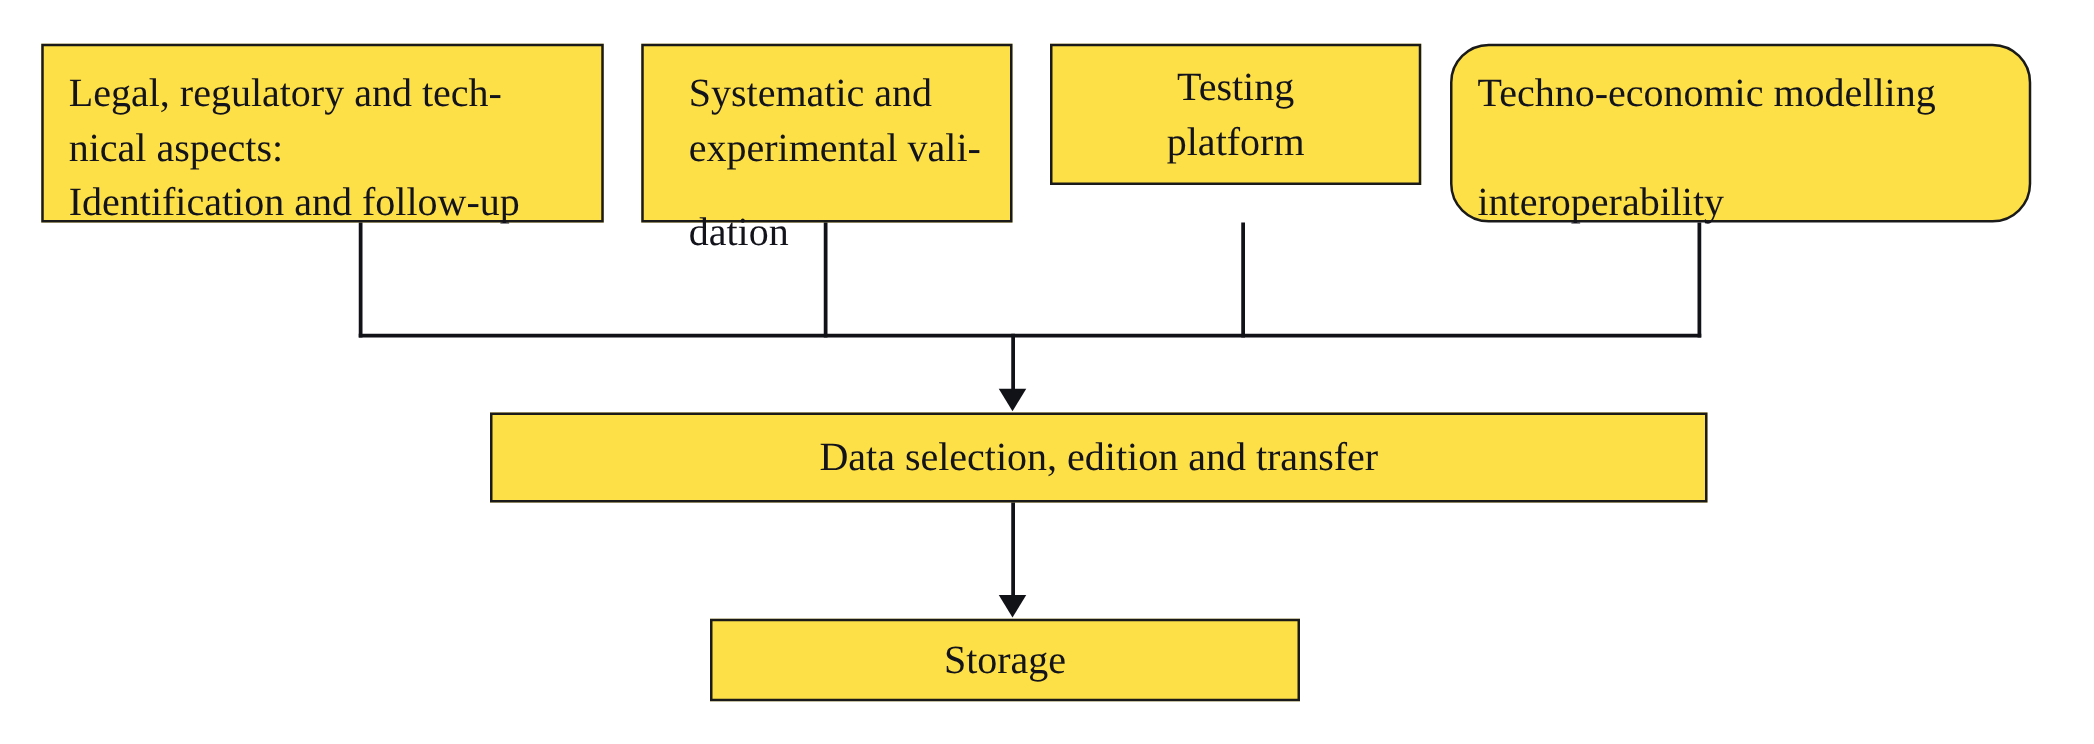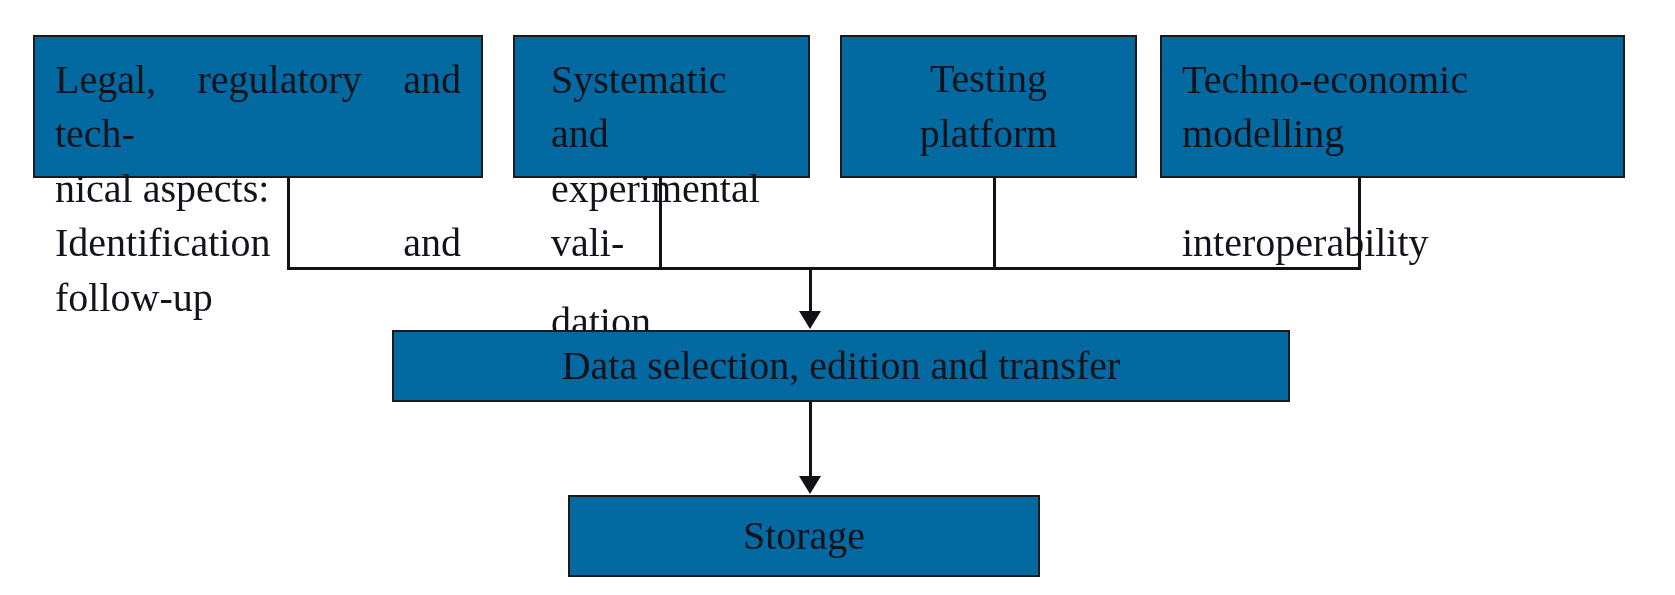--- a/index.html
+++ b/index.html
@@ -11,24 +11,24 @@
     position: relative;
     width: 1675px;
     height: 595px;
     background: #ffffff;
     font-family: "Liberation Serif", "DejaVu Serif", serif;
     overflow: hidden;
   }
   .node {
     position: absolute;
     box-sizing: border-box;
-    background: #0369a1;
+    background: #fde047;
     border: 2.5px solid #1a1a1a;
     color: #13131c;
-    font-size: 40px;
+    font-size: 32px;
     line-height: 1.36;
   }
   .node .txt {
     display: block;
   }
   
   .node-top {
     display: flex;
     align-items: flex-start;
     padding: 16px 20px 14px 20px;
@@ -81,42 +81,42 @@
   <div class="node node-top justify" style="left:513px; top:35px; width:297px; height:143px;padding-left:36px;">
     <span class="txt">
         <span style="display:flex; justify-content:space-between;">
           <span>Systematic and</span>
         </span>
         <span style="display:block;">experimental vali-</span>
         <span style="display:block;margin-top:24px;">dation</span>
       </span>
   </div>
 
-  <div class="node center-text" style="left:840px; top:35px; width:297px; height:143px;">
+  <div class="node center-text" style="left:840px; top:35px; width:297px; height:113px;">
     <span class="txt"><span>Testing</span><br><span>platform</span></span>
   </div>
 
-  <div class="node node-top" style="left:1160px; top:35px; width:465px; height:143px;">
+  <div class="node node-top" style="left:1160px; top:35px; width:465px; height:143px;border-radius:31px;">
     <span class="txt"><span>Techno-economic modelling</span><br><br><span>interoperability</span></span>
   </div>
 
   <div class="line-v" style="left:287px; top:178px; height:92px;"></div>
   <div class="line-v" style="left:659px; top:178px; height:92px;"></div>
   <div class="line-v" style="left:993px; top:178px; height:92px;"></div>
   <div class="line-v" style="left:1358px; top:178px; height:92px;"></div>
 
   <div class="line-h" style="left:287px; top:267px; width:1074px;"></div>
 
   <div class="line-v" style="left:809px; top:267px; height:46px;"></div>
   <div class="arrow-head" style="left:799px; top:311px;"></div>
 
-  <div class="node center-text" style="left:392px; top:330px; width:898px; height:72px;">
+  <div class="node center-text" style="left:392px; top:330px; width:974px; height:72px;">
     <span class="txt">Data selection, edition and transfer</span>
   </div>
 
   <div class="line-v" style="left:809px; top:402px; height:76px;"></div>
   <div class="arrow-head" style="left:799px; top:476px;"></div>
 
-  <div class="node center-text" style="left:568px; top:495px; width:472px; height:82px;">
+  <div class="node center-text" style="left:568px; top:495px; width:472px; height:66px;">
     <span class="txt">Storage</span>
   </div>
 
 </div>
 
 </body></html>

